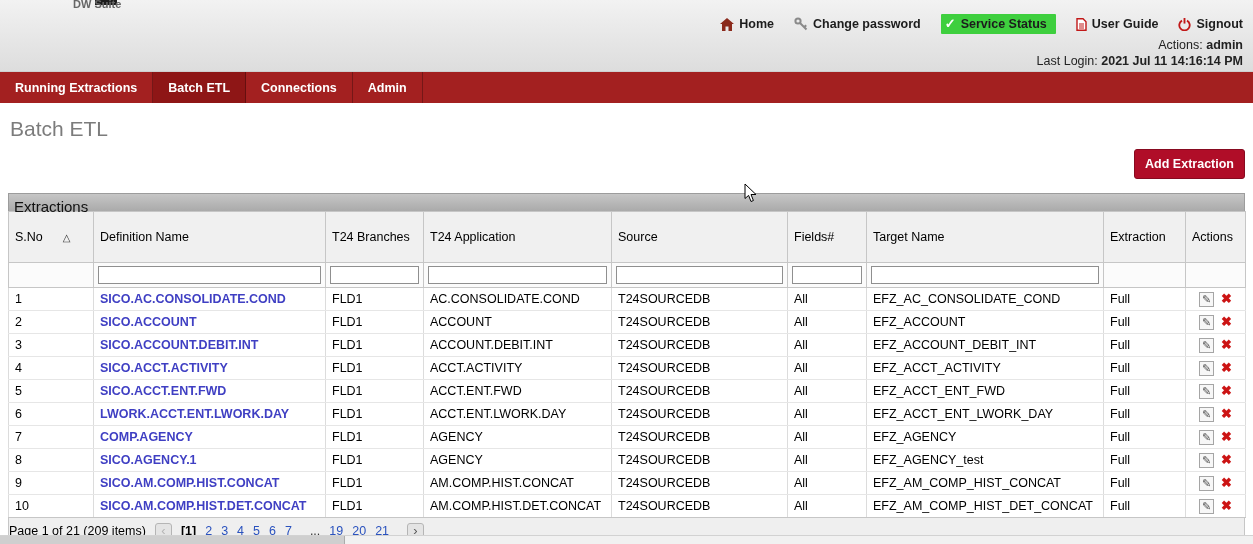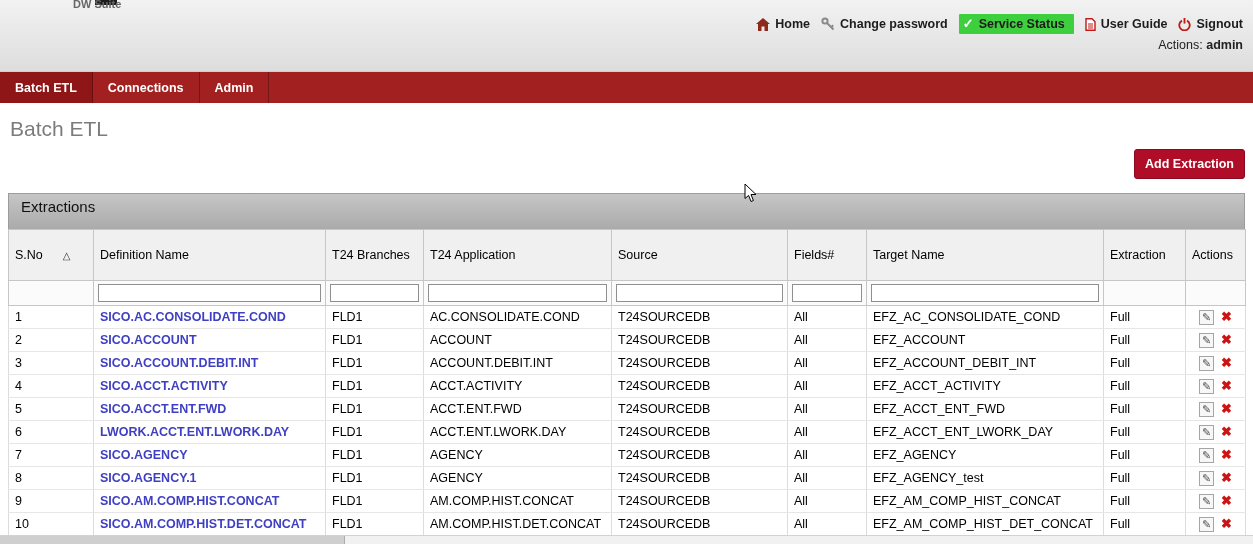--- a/index.html
+++ b/index.html
@@ -6,41 +6,41 @@
   html,body{width:1253px;height:544px;overflow:hidden}
   body{position:relative;background:#fff;font-family:"Liberation Sans",sans-serif;color:#000}
 
   
   .header{position:relative;height:72px;background:linear-gradient(#f2f2f2,#ddd);border-bottom:1px solid #cfcfcf}
   .top-artifact{position:absolute;left:95px;top:0;width:22px;height:5px;background:#1d1d1d}
   .logo{position:absolute;left:12px;top:4px;cursor:pointer}
   .logo-text{display:block;font-size:40px;font-weight:bold;color:#3c3c3c;letter-spacing:-1px;line-height:44px}
   .logo-text::first-letter{color:var(--accent-red,#b00d28);font-style:italic}
   .logo-suffix{display:block;font-size:11px;color:#666;margin:-6px 0 0 61px;font-weight:bold}
-  .header-menu{position:absolute;top:14px;right:10px;display:flex;gap:11px;align-items:center;font-size:12.5px;font-weight:bold;color:#1c1c1c}
+  .header-menu{position:absolute;top:14px;right:10px;display:flex;gap:20px;align-items:center;font-size:12.5px;font-weight:bold;color:#1c1c1c}
   .menu-item{display:flex;gap:5px;align-items:center;cursor:pointer;white-space:nowrap}
   .status-badge{background:var(--status-green,#3ecf3e);padding:3px 9px 3px 4px;border-radius:1px}
   .status-badge .check{color:#fff;font-weight:bold;font-size:13px;line-height:12px}
   .welcome-line,.lastlogin-line{position:absolute;right:10px;font-size:12.5px;color:#222;white-space:nowrap}
   .welcome-line{top:38px}
   .lastlogin-line{top:54px}
   .welcome-line b,.lastlogin-line b{font-weight:bold}
 
   
   .nav{display:flex;height:31px;background:var(--nav-red,#a32020)}
   .nav-item{display:flex;align-items:center;padding:0 15px;color:#fff;font-size:12.5px;font-weight:bold;border-right:1px solid rgba(0,0,0,.28);cursor:pointer}
   .nav-item.active{background:#8e1616}
 
   
   .page-title{margin:14px 0 0 10px;font-size:21px;font-weight:400;color:#7c7c7c}
   .add-btn{position:absolute;top:149px;right:8px;background:var(--accent-red,#b00d28);color:#fff;font-weight:bold;font-size:12.5px;padding:7px 10px;border:1px solid #870a20;border-radius:3px;cursor:pointer;font-family:"Liberation Sans",sans-serif}
 
   
   .table-wrap{position:absolute;top:193px;left:8px;width:1237px}
-  .table-title{background:linear-gradient(#c6c6c6,#aaa);height:36px;line-height:25px;padding-left:12px;font-size:15px;color:#111;border:1px solid #9c9c9c;border-bottom:none}
+  .table-title{background:linear-gradient(#c6c6c6,#aaa);height:18px;line-height:25px;padding-left:5px;font-size:15px;color:#111;border:1px solid #9c9c9c;border-bottom:none}
   table{width:100%;border-collapse:collapse;table-layout:fixed;font-size:12.5px}
   th{background:#f0f0f0;border:1px solid #c6c6c6;padding:18px 6px;text-align:left;font-weight:normal;white-space:nowrap;overflow:hidden;cursor:pointer}
   .sort{margin-left:20px;font-size:10px;color:#333}
   .filter-row td{background:#fbfbfb;border:1px solid #c6c6c6;padding:3px 4px}
   .filter{width:100%;height:18px;border:1px solid #8f8f8f;padding:1px 3px;font-size:12px;font-family:"Liberation Sans",sans-serif}
   tbody td{border-left:1px solid #dcdcdc;border-right:1px solid #dcdcdc;border-bottom:1px solid #e6e6e6;padding:3px 6px;height:23px;white-space:nowrap;overflow:hidden}
   tbody tr:nth-child(10) td{border-bottom:1px solid #c6c6c6}
   .def-link{color:var(--link-blue,#3f3fc3);font-weight:bold;text-decoration:none;cursor:pointer}
   .actions{text-align:center}
   .edit-icon{display:inline-block;width:15px;height:15px;line-height:13px;font-size:11px;color:#555;border:1px solid #a5a5a5;background:#f7f7f7;text-align:center;vertical-align:middle;cursor:pointer;margin-right:7px}
@@ -103,23 +103,28 @@
           <line x1="7" y1="0" x2="7" y2="6" stroke="#c11818" stroke-width="2"></line>
         </svg>
       <span>Signout</span>
     </div>
   </div>
 
   <div class="welcome-line">
     <span>Actions:</span>
     <b>admin</b>
   </div>
+  <div class="lastlogin-line">
+    <span>Last Login:</span>
+    <b>2021 Jul 11 14:16:14 PM</b>
+  </div>
 </div>
 
 <div class="nav">
+  <div class="nav-item">Running Extractions</div>
   <div class="nav-item active">Batch ETL</div>
   <div class="nav-item">Connections</div>
   <div class="nav-item">Admin</div>
 </div>
 
 <h1 class="page-title">Batch ETL</h1>
 <button class="add-btn">Add Extraction</button>
 
 <div class="table-wrap">
   <div class="table-title">Extractions</div>
@@ -235,21 +240,21 @@
     <td>T24SOURCEDB</td>
     <td>All</td>
     <td>EFZ_ACCT_ENT_LWORK_DAY</td>
     <td>Full</td>
     <td class="actions">
       <span class="edit-icon">✎</span><span class="delete-icon">✖</span>
     </td>
   </tr>
         <tr>
     <td>7</td>
-    <td><a class="def-link">SICO.AGENCY</a></td>
+    <td><a class="def-link">COMP.AGENCY</a></td>
     <td>FLD1</td>
     <td>AGENCY</td>
     <td>T24SOURCEDB</td>
     <td>All</td>
     <td>EFZ_AGENCY</td>
     <td>Full</td>
     <td class="actions">
       <span class="edit-icon">✎</span><span class="delete-icon">✖</span>
     </td>
   </tr>

